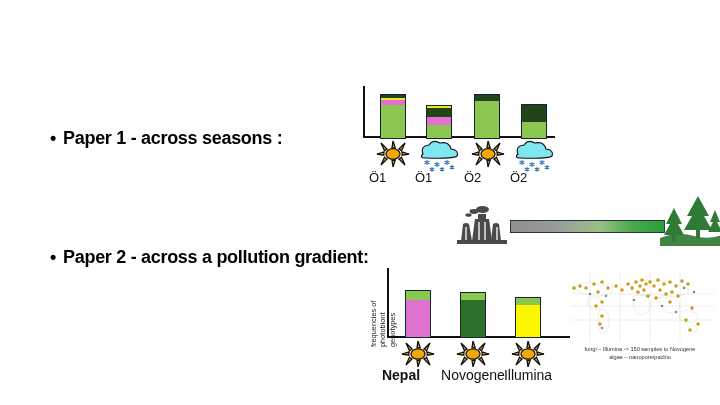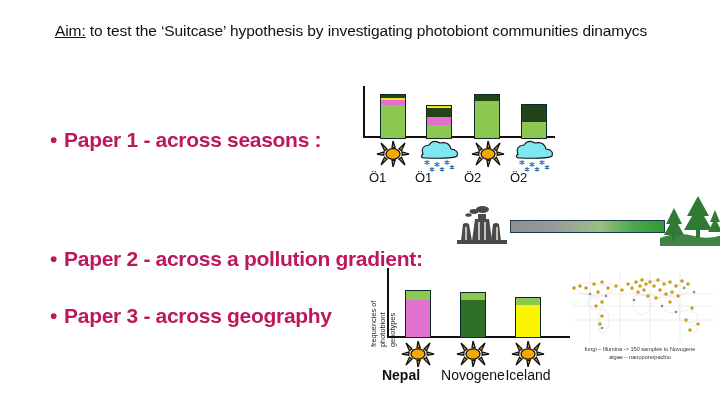--- a/index.html
+++ b/index.html
@@ -16,21 +16,21 @@
   #aim{
     position:absolute;left:55px;top:20px;width:620px;
     font-size:15.5px;line-height:21px;color:#111;
     letter-spacing:-0.1px;
   }
   #aim .lead{font-weight:400;text-decoration:underline;}
 
   
   .bullet{
     position:absolute;
-    font-weight:bold;font-size:21px;color:#be185d;
+    font-weight:bold;font-size:18px;color:#000000;
     letter-spacing:-0.3px;white-space:nowrap;
   }
   .bullet .dot{display:inline-block;margin-right:7px;}
   #bullet1{left:50px;top:128px;}
   #bullet2{left:50px;top:215px;margin-top:32px;}
   #bullet3{left:50px;top:304px;}
 
   
   #chart1{position:absolute;left:360px;top:86px;width:195px;height:55px;}
   #chart1 .yaxis{position:absolute;left:3px;top:0;width:2px;height:52px;background:#111;}
@@ -71,23 +71,20 @@
   
   #mapbox{position:absolute;left:572px;top:272px;width:142px;height:70px;}
   #mapcap{position:absolute;left:560px;top:345px;width:160px;text-align:center;
           font-size:5.6px;line-height:8px;color:#333;}
 </style>
 </head>
 <body>
 
 <div class="slide">
 
-  <div id="aim">
-    <span class="lead">Aim:</span><span> to test the ‘Suitcase’ hypothesis by investigating photobiont communities dinamycs</span>
-  </div>
 
   <div class="bullet" id="bullet1">
     <span class="dot">•</span><span>Paper 1 - across seasons :</span>
   </div>
 
   <div id="chart1">
     <div class="yaxis"></div>
     <div class="xaxis"></div>
 
     <div class="sbar" style="left:20px;height:45px;">
@@ -217,23 +214,20 @@
           <rect x="36" y="34" width="4" height="10"></rect>
           <path d="M14 14 L22 30 L18 30 L24 41 L4 41 L10 30 L6 30 Z"></path>
           <rect x="12" y="39" width="3.4" height="8"></rect>
           <path d="M55 16 L60 28 L57 28 L62 38 L48 38 L53 28 L50 28 Z"></path>
           <path d="M0 44 q18 -7 34 -2 q14 4 28 -1 l0 11 L0 52 Z" opacity="0.92"></path>
         </g>
       </svg>
     </div>
   </div>
 
-  <div class="bullet" id="bullet3">
-    <span class="dot">•</span><span>Paper 3 - across geography</span>
-  </div>
 
   <div id="chart3">
     <div id="ylab">
       <span>genotypes</span>
       <span>photobiont</span>
       <span>frequencies of</span>
     </div>
     <div class="yaxis"></div>
     <div class="xaxis"></div>
 
@@ -296,21 +290,21 @@
           <path d="M4 13 L11 10.8 L10.8 14.2 Z"></path>
             <path d="M36 13 L29 10.8 L29.2 14.2 Z"></path>
           <path d="M8 2 L14 8 L11.5 9.8 Z"></path>
             <path d="M32 24 L26 18 L28.5 16.2 Z"></path>
           <path d="M32 2 L26 8 L28.5 9.8 Z"></path>
             <path d="M8 24 L14 18 L11.5 16.2 Z"></path>
           <ellipse cx="20" cy="13" rx="7" ry="5.2"></ellipse>
         </g>
       </svg>
     </div>
-    <div class="sun3label" style="left:161px;">Iceland</div>
+    <div class="sun3label" style="left:161px;">Illumina</div>
   </div>
 
   <div id="mapbox">
     <svg width="142" height="70" viewBox="0 0 142 70">
       <g fill="none" stroke="#d8d8d8" stroke-width="0.5">
         <path d="M2 14 q10 -5 22 -2 q8 3 14 -1 q6 6 0 10 q-10 5 -20 2 q-12 -1 -16 -9 Z"></path>
         <path d="M16 26 q8 -3 13 2 q4 6 -2 9 q-7 2 -11 -4 Z"></path>
         <path d="M28 38 q6 -2 8 4 q3 10 -2 17 q-5 6 -7 -3 q-2 -11 1 -18 Z"></path>
         <path d="M60 12 q10 -6 22 -3 q12 -1 20 3 q10 1 16 6 q-6 7 -18 6 q-10 4 -20 -1 q-12 2 -20 -4 Z"></path>
         <path d="M62 24 q8 -3 14 2 q5 8 0 14 q-8 6 -13 -2 q-4 -8 -1 -14 Z"></path>

